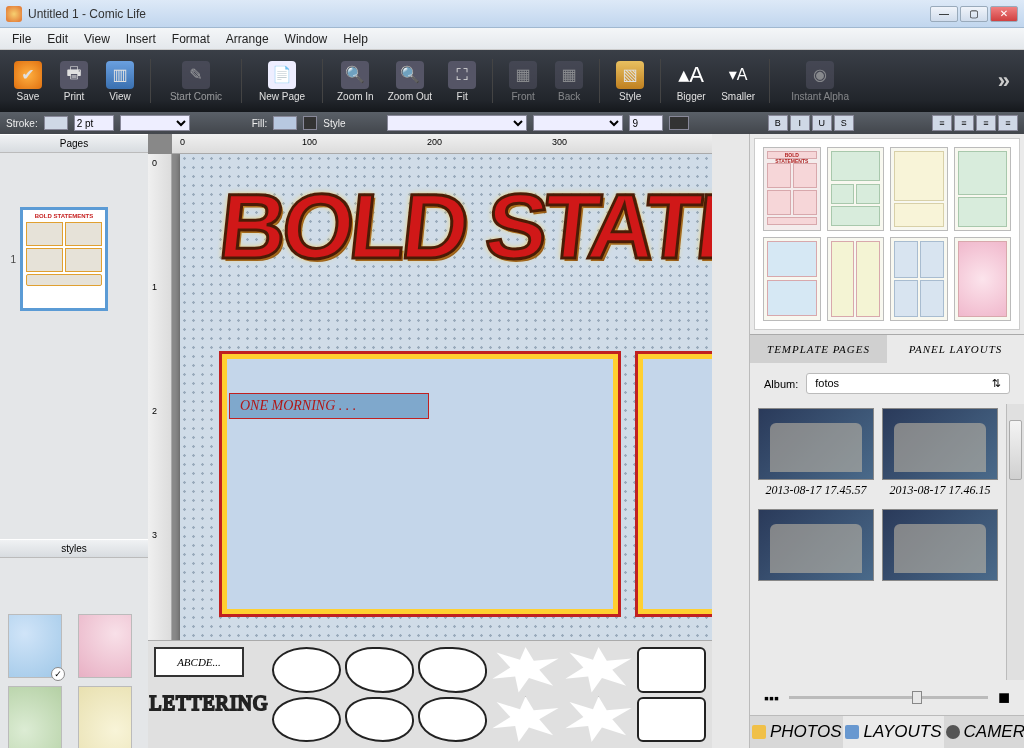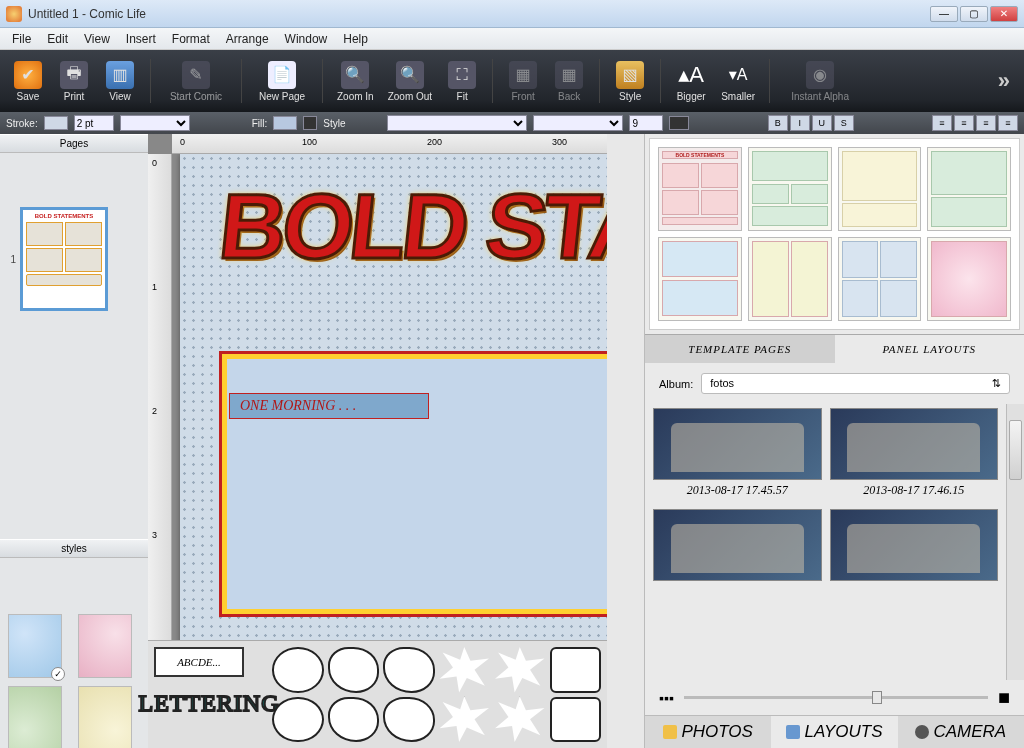--- a/index.html
+++ b/index.html
@@ -69,29 +69,29 @@
 .panel.p2 { left:458px; top:200px; width:220px; height:260px; }
 .caption { position:absolute; background:#7fa8cc; padding:4px 10px; font-family:'Comic Sans MS',cursive; font-size:14px; font-style:italic; color:#b01818; border:1px solid #c02020; }
 .caption.c1 { left:2px; top:2px; width:200px;margin-top:32px; }
 .zoombar { height:20px; background:linear-gradient(#f0f0f0,#dcdcdc); display:flex; align-items:center; padding:0 8px; gap:6px; font-size:10px; border-top:1px solid #aaa; }
 .zoombar .dots { flex:1; border-top:2px dotted #999; height:0; }
 
 
 .tray { height:108px; background:#e0e0e0; border-top:1px solid #aaa; padding:6px; display:flex; gap:8px; }
 .tray-col { display:flex; flex-direction:column; gap:6px; }
 .letter-box { width:90px; height:30px; background:#fff; border:2px solid #333; display:flex; align-items:center; justify-content:center; font-family:'Comic Sans MS'; font-size:11px; font-style:italic; }
-.letter-bold { width:110px; height:40px; display:flex; align-items:center; justify-content:center; font-family:Impact; font-size:24px; color:#0f766e; -webkit-text-stroke:2px #222; letter-spacing:1px; }
+.letter-bold { width:110px; height:40px; display:flex; align-items:center; justify-content:center; font-family:Impact; font-size:20px; color:#0f766e; -webkit-text-stroke:2px #222; letter-spacing:1px; }
 .balloons { flex:1; display:grid; grid-template-columns:repeat(6,1fr); grid-template-rows:1fr 1fr; gap:4px; }
 .balloon { background:#fff; border:2px solid #222; border-radius:50%; position:relative; }
 .balloon.rect { border-radius:6px; }
 .balloon.cloud { border-radius:40% 50% 45% 55%; }
 .balloon.burst { border-radius:0; clip-path:polygon(50% 0,62% 30%,98% 25%,70% 50%,90% 85%,55% 68%,40% 100%,35% 65%,2% 70%,28% 45%,8% 12%,42% 28%); background:#fff; border:none; filter:drop-shadow(0 0 0 #222); outline:2px solid #222; }
 
 
-.right { width:380px; background:#eaeaea; display:flex; flex-direction:column; border-left:1px solid #bbb;margin-left:37px; }
+.right { width:275px; background:#eaeaea; display:flex; flex-direction:column; border-left:1px solid #bbb;margin-left:37px; }
 .tmpl-grid { padding:8px; background:#fff; margin:4px; display:grid; grid-template-columns:repeat(4,1fr); gap:6px; border:1px solid #ccc; }
 .tmpl { height:84px; border:1px solid #bbb; background:#f8f8f0; padding:3px; display:grid; gap:2px; font-size:5px; }
 .tmpl.t1 { background:#f4ecec; grid-template-rows:10px 1fr 1fr 10px; }
 .tmpl.t1 .r2 { display:grid; grid-template-columns:1fr 1fr; gap:2px; }
 .tmpl .c { background:#f6d6d8; border:1px solid #d8a8ac; }
 .tmpl.t2 .c { background:#d8ecdc; border-color:#a8c8ac; }
 .tmpl.t3 .c { background:#f8f4d8; border-color:#d8d0a8; }
 .tmpl.t4 .c { background:#d8e4f0; border-color:#a8bcd0; }
 .tmpl.t5 .c { background:#d6e8f4; }
 .tmpl.t6 .c { background:#f4f4d4; }

